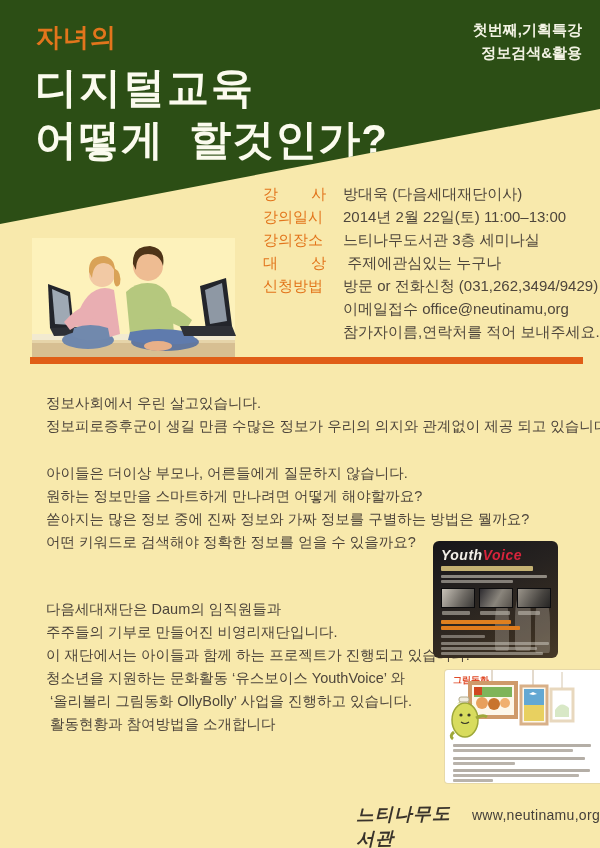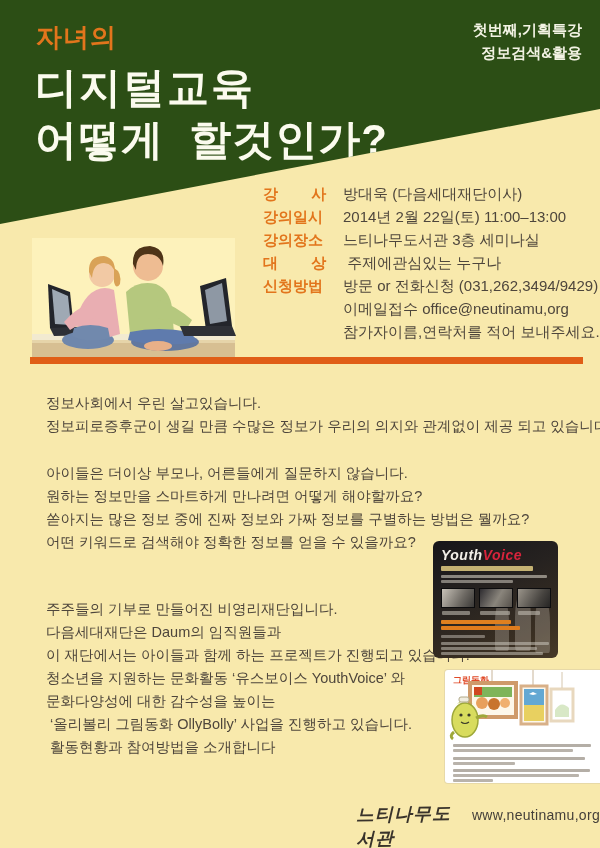--- a/index.html
+++ b/index.html
@@ -27,21 +27,21 @@
 
   
   .photo-scene{position:absolute;left:30px;top:234px;width:230px;height:124px;}
 
   
   .divider-bar{position:absolute;left:30px;top:357px;width:553px;height:7px;background:var(--divider,#e05e17);}
 
   
   .info-block{position:absolute;left:263px;top:182px;width:335px;font-size:15px;line-height:23px;}
   .info-row{display:flex;}
-  .info-label{width:80px;color:var(--accent,#e2751c);font-weight:bold;white-space:pre;flex:none;}
+  .info-label{width:80px;color:var(--accent,#e2751c);font-weight:normal;white-space:pre;flex:none;}
   .info-value{color:var(--body_text,#4e463c);white-space:pre;}
 
   
   .para{position:absolute;left:46px;font-size:14.5px;line-height:23px;color:var(--body_text,#4e463c);}
   .para .line{white-space:pre;}
   .para1{top:392px;width:560px;}
   .para2{top:462px;width:560px;}
   .para3{top:598px;width:395px;}
 
   
@@ -183,25 +183,24 @@
   </div>
 
   <div class="para para2">
     <div class="line">아이들은 더이상 부모나, 어른들에게 질문하지 않습니다.</div>
     <div class="line">원하는 정보만을 스마트하게 만나려면 어떻게 해야할까요?</div>
     <div class="line">쏟아지는 많은 정보 중에 진짜 정보와 가짜 정보를 구별하는 방법은 뭘까요?</div>
     <div class="line">어떤 키워드로 검색해야 정확한 정보를 얻을 수 있을까요?</div>
   </div>
 
   <div class="para para3">
+    <div class="line">다음세대재단은 Daum의 임직원들과</div>
     <div class="line">주주들의 기부로 만들어진 비영리재단입니다.</div>
-    <div class="line">다음세대재단은 Daum의 임직원들과</div>
     <div class="line">이 재단에서는 아이들과 함께 하는 프로젝트가 진행되고 있습니다.</div>
     <div class="line">청소년을 지원하는 문화활동 ‘유스보이스 YouthVoice’ 와</div>
-    <div class="line">문화다양성에 대한 감수성을 높이는</div>
     <div class="line"> ‘올리볼리 그림동화 OllyBolly’ 사업을 진행하고 있습니다.</div>
     <div class="line"> 활동현황과 참여방법을 소개합니다</div>
   </div>
 
   <div class="yv-card">
     <div class="yv-fig" style="left:62px;top:58px;width:14px;height:52px;"></div>
     <div class="yv-fig" style="left:82px;top:50px;width:16px;height:60px;"></div>
     <div class="yv-fig" style="left:102px;top:56px;width:15px;height:56px;"></div>
     <div class="yv-logo"><span class="p1">Youth</span><span class="p2">Voice</span></div>
     <div class="bar yv-sub"></div>

